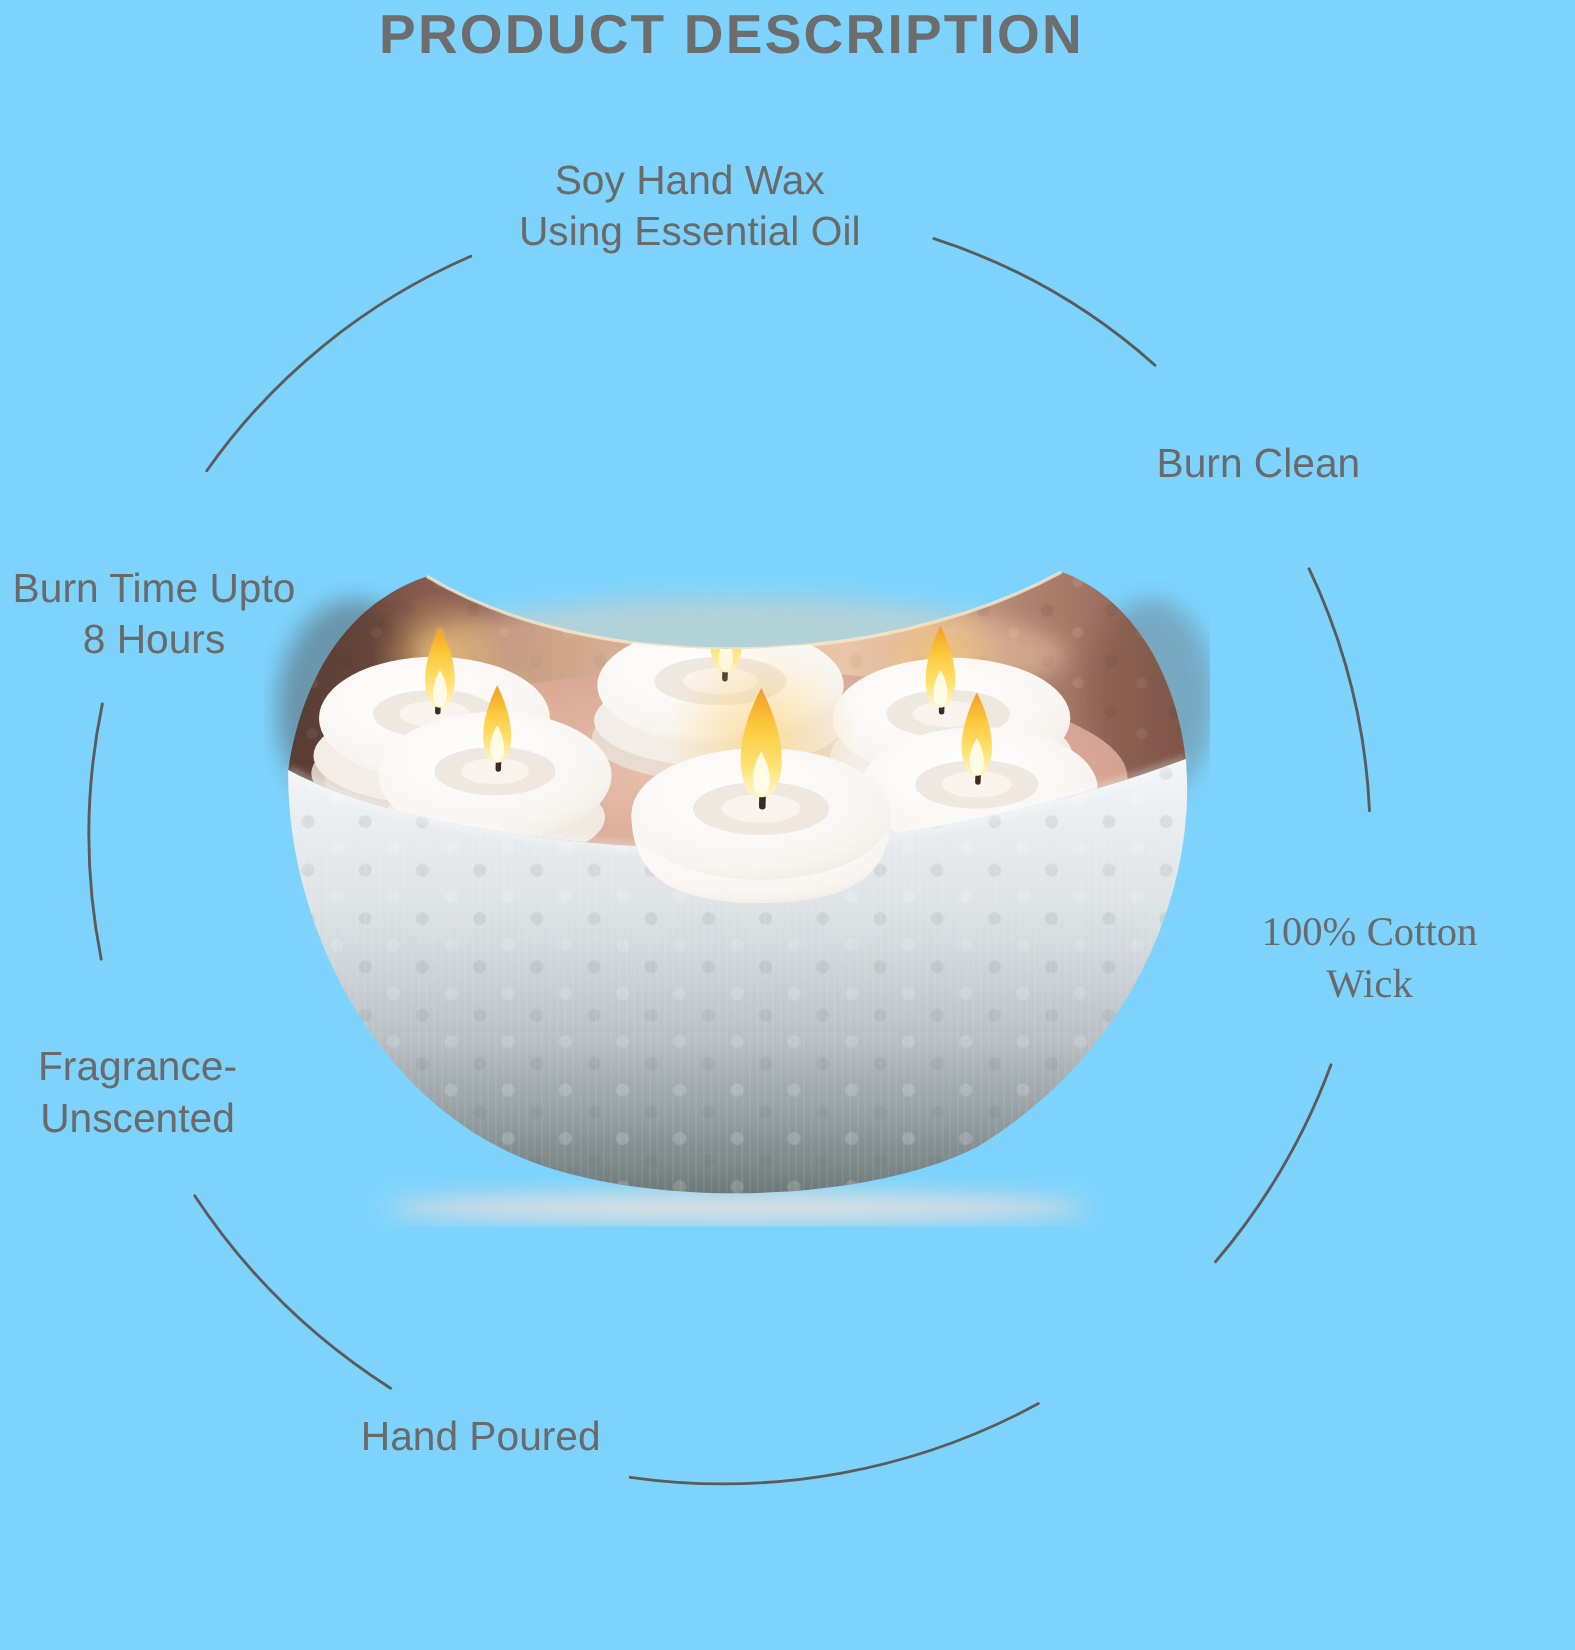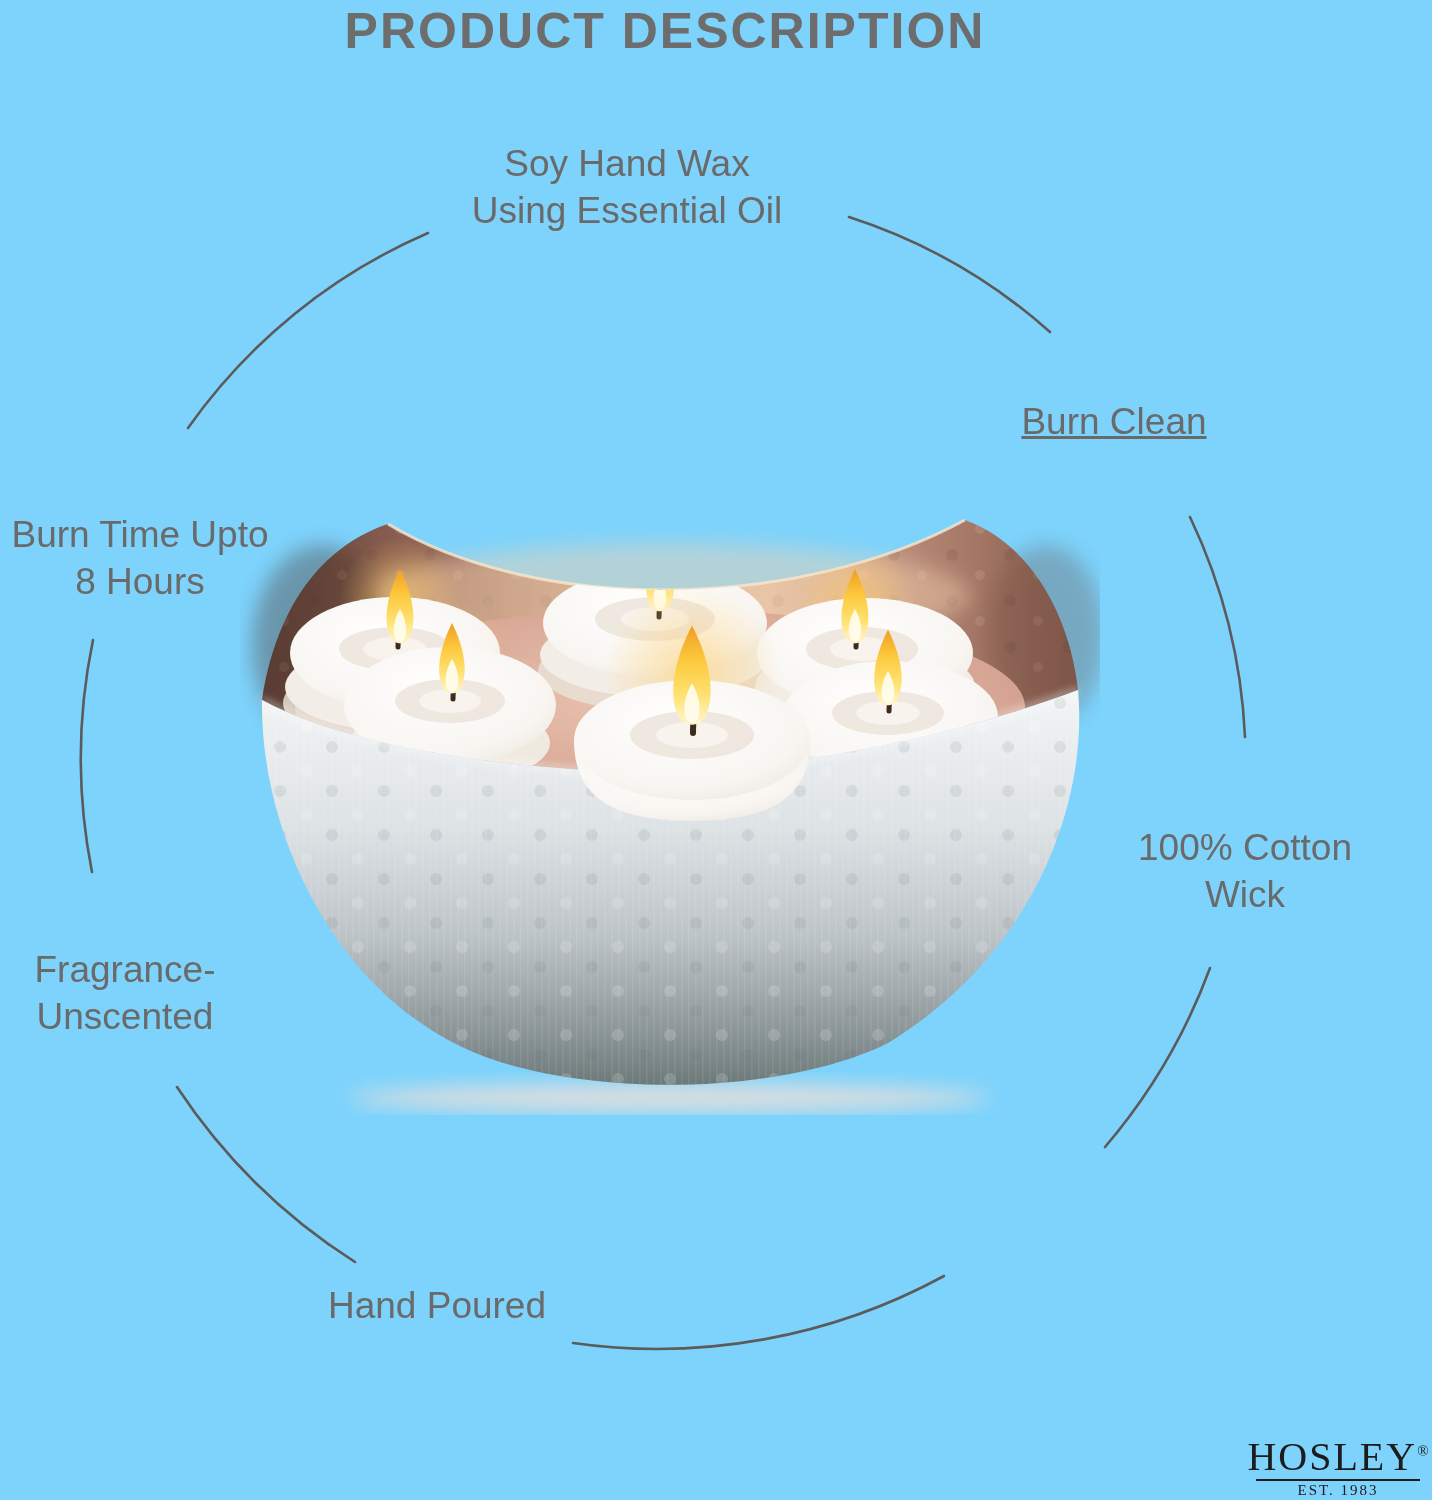--- a/index.html
+++ b/index.html
@@ -4,22 +4,22 @@
 <style>
   html,body{margin:0;padding:0;background:#ffffff;}
   .stage{position:relative;width:1432px;height:1500px;background:#7dd3fc;overflow:hidden;
          font-family:"Liberation Sans",sans-serif;}
   .page-title{position:absolute;left:0;top:2px;width:1330px;text-align:center;
               font-size:50px;font-weight:bold;letter-spacing:2px;color:#6d6d6d;margin:0;}
   .arcs{position:absolute;left:0;top:0;}
   .feature{position:absolute;color:#6a6a6a;font-size:37px;line-height:47px;text-align:center;}
   .f-soy{left:377px;top:140px;width:500px;}
   .f-burntime{left:0px;top:478px;width:280px;margin-top:33px;}
-  .f-burnclean{left:964px;top:398px;width:300px;text-decoration:underline;}
-  .f-cotton{left:1095px;top:824px;width:300px;}
+  .f-burnclean{left:994px;top:398px;width:300px;}
+  .f-cotton{left:1095px;top:824px;width:300px;font-family:Liberation Serif, serif;}
   .f-fragrance{left:0px;top:946px;width:250px;}
   .f-smokeless{left:866px;top:1194px;width:300px;}
   .f-handpoured{left:287px;top:1282px;width:300px;text-align:center;}
   .bowl-svg{position:absolute;left:240px;top:495px;}
   .logo{position:absolute;left:1246px;top:1436px;width:184px;text-align:center;color:#1c1c1c;}
   .logo-name{font-family:"Liberation Serif",serif;font-size:40px;line-height:1.05;letter-spacing:2px;white-space:nowrap;}
   .logo-reg{font-size:15px;vertical-align:super;letter-spacing:0;}
   .logo-rule{border-top:2px solid #1c1c1c;margin:1px 10px 1px 10px;height:0;}
   .logo-est{font-family:"Liberation Serif",serif;font-size:15px;letter-spacing:2px;}
 </style>
@@ -211,19 +211,14 @@
       <path d="M334,245 C334,302 372,326 452,326 C532,326 570,302 570,245 Z" fill="url(#candleGrad)"></path>
       <ellipse cx="452" cy="245" rx="118" ry="60" fill="url(#candleGrad)"></ellipse>
       <ellipse cx="452" cy="240" rx="62" ry="24" fill="#ece4da" opacity="0.85"></ellipse>
       <ellipse cx="452" cy="240" rx="36" ry="13" fill="#f8f3ed"></ellipse>
       <path d="M453,238 C453,224 455,212 454,196" stroke="#3c2b21" stroke-width="6" fill="none" stroke-linecap="round"></path>
       <use href="#flameShape" transform="translate(452,232) scale(1.32,1.27)" fill="url(#flameGrad)"></use>
       <use href="#flameCore" transform="translate(452,229) scale(1.2,1.2)" fill="#fffdf0" opacity="0.9"></use>
     </g>
   </svg>
 
-  <div class="logo">
-    <div class="logo-name"><span>HOSLEY</span><span class="logo-reg">®</span></div>
-    <div class="logo-rule"></div>
-    <div class="logo-est">EST. 1983</div>
-  </div>
 
 </div>
 
 </body></html>

